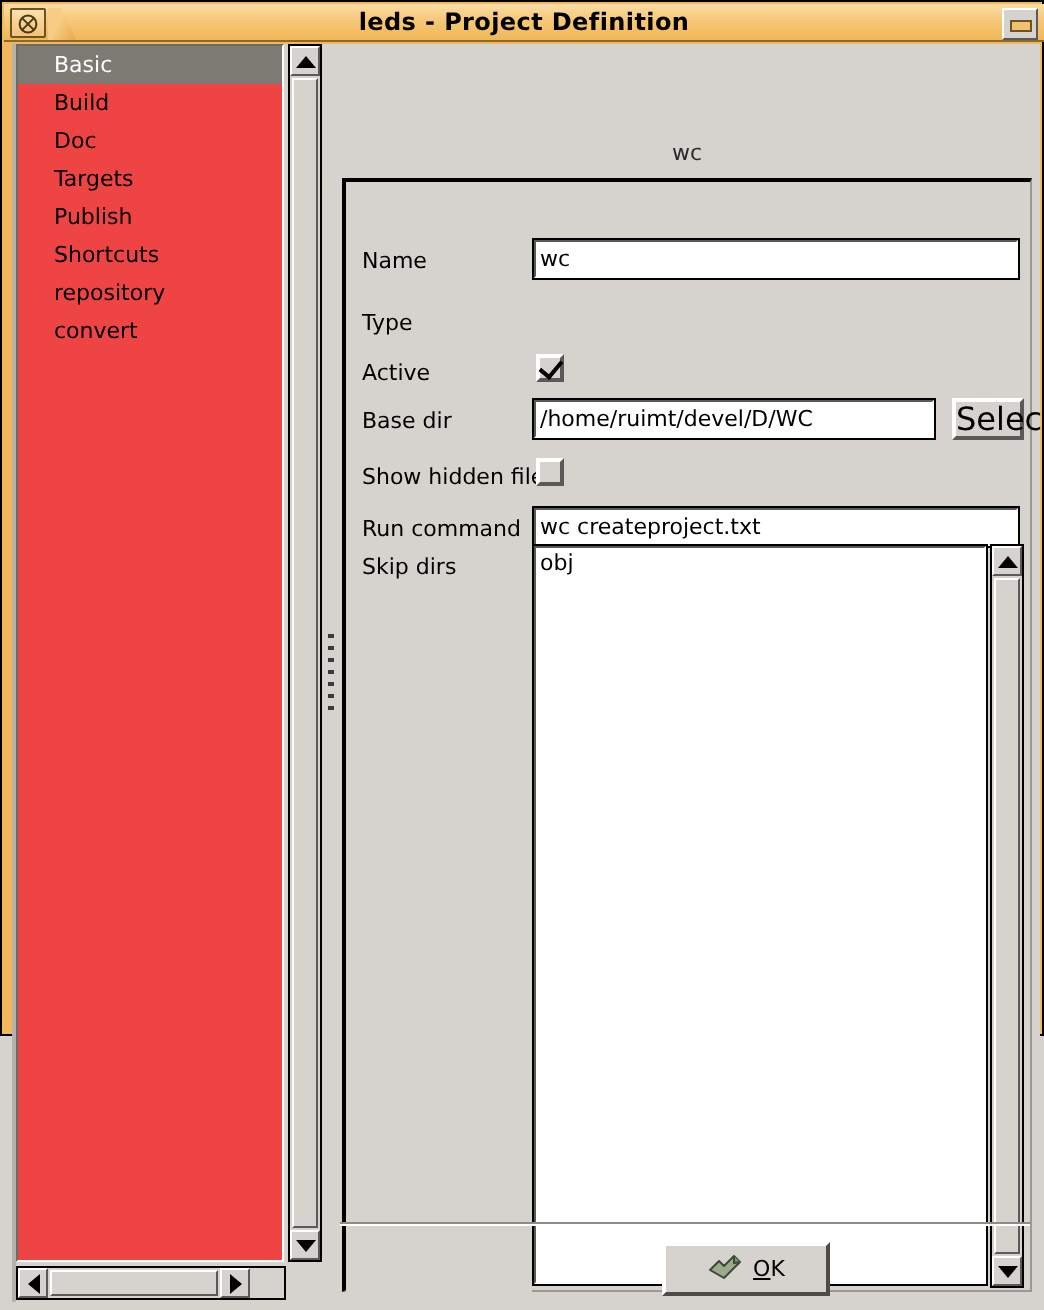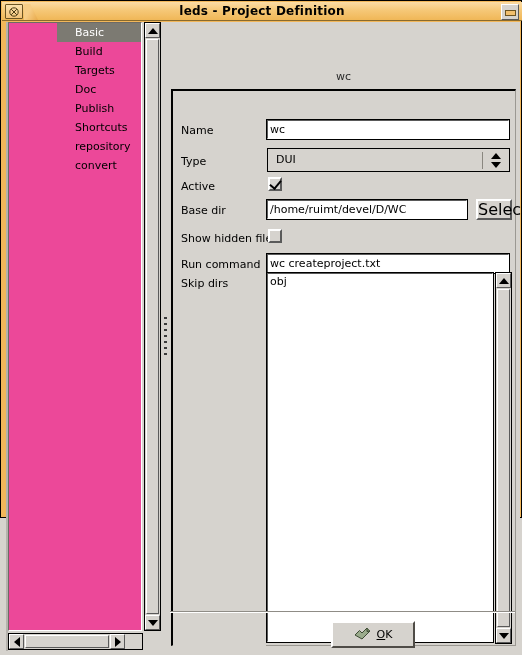--- a/index.html
+++ b/index.html
@@ -72,27 +72,26 @@
     position: absolute; left: 5px; top: 21px;
     width: 514px; height: 629px;
     background: #d6d3ce;
     border-left: 2px solid #b5b2ad;
   }
 
   
   #left-pane {
     position: absolute; left: 0px; top: 0px;
     width: 134px; height: 609px;
-    background: #ec4899;
+    background: #ef4444;
     border-top: 1px solid #6d6a65;
     border-left: 1px solid #6d6a65;
     border-right: 1px solid #ffffff;
     border-bottom: 1px solid #ffffff;
     overflow: hidden;
-    padding-left: 48px;
   }
   .list-item {
     height: 19px;
     line-height: 19px;
     padding-left: 18px;
     font-size: 11px;
     color: #000;
     white-space: nowrap;
   }
   .list-item.selected {
@@ -322,22 +321,22 @@
     <div id="min-btn">
       <span class="bar"></span>
     </div>
   </div>
 
   <div id="client">
 
     <div id="left-pane">
       <div class="list-item selected"><span>Basic</span></div>
       <div class="list-item"><span>Build</span></div>
+      <div class="list-item"><span>Doc</span></div>
       <div class="list-item"><span>Targets</span></div>
-      <div class="list-item"><span>Doc</span></div>
       <div class="list-item"><span>Publish</span></div>
       <div class="list-item"><span>Shortcuts</span></div>
       <div class="list-item"><span>repository</span></div>
       <div class="list-item"><span>convert</span></div>
     </div>
 
     <div id="left-vscroll">
       <div class="sb-btn" style="left:0;top:0;width:15px;height:15px;">
         <span class="arrow up"></span>
       </div>
@@ -365,26 +364,20 @@
 
       <div id="tab-header">wc</div>
 
       <div id="form-frame">
         <div id="label-col"></div>
 
         <div class="field-label" style="top:33px;">Name</div>
         <div class="text-input" style="left:94px;top:29px;width:242px;height:19px;">wc</div>
 
         <div class="field-label" style="top:64px;">Type</div>
-        <div id="type-spinner">
-          <div class="val">DUI</div>
-          <div class="sep"></div>
-          <span class="sp-arrow up"></span>
-          <span class="sp-arrow down"></span>
-        </div>
 
         <div class="field-label" style="top:89px;">Active</div>
         <div class="checkbox checked" style="left:95px;top:86px;"></div>
 
         <div class="field-label" style="top:113px;">Base dir</div>
         <div class="text-input" style="left:94px;top:109px;width:200px;height:19px;">/home/ruimt/devel/D/WC</div>
         <div class="btn" style="left:303px;top:108px;width:36px;height:21px;line-height:17px;">Select</div>
 
         <div class="field-label" style="top:141px;">Show hidden files</div>
         <div class="checkbox" style="left:95px;top:138px;"></div>

